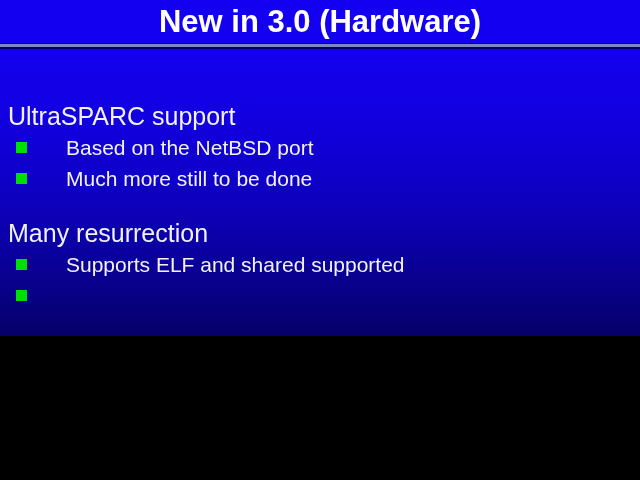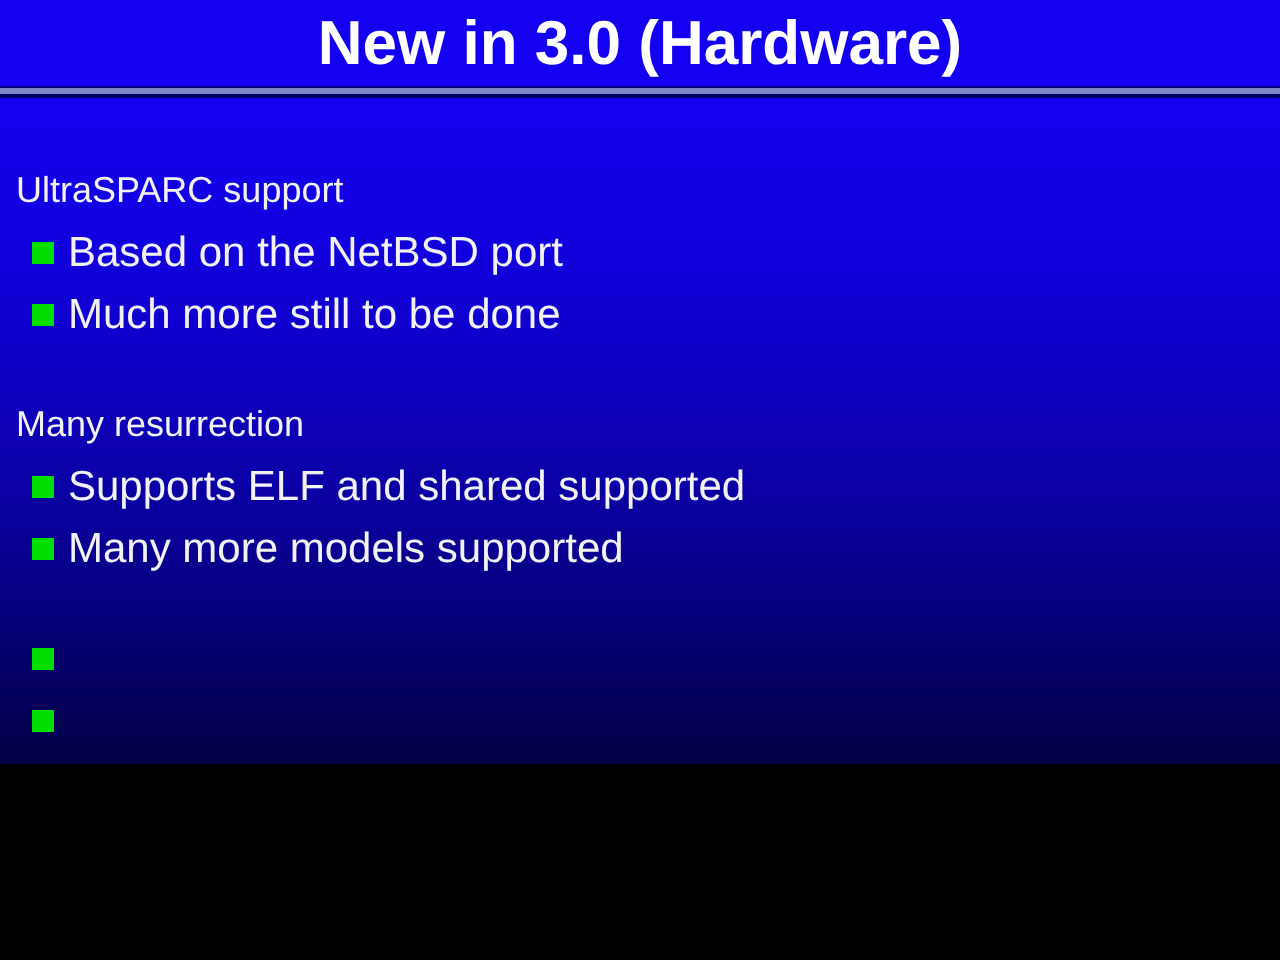--- a/index.html
+++ b/index.html
@@ -3,21 +3,21 @@
 <meta charset="utf-8">
 <style>
   html, body {
     margin: 0;
     padding: 0;
     background: #000;
   }
   #slide {
     position: relative;
     width: 640px;
-    height: 382px;
+    height: 336px;
     overflow: hidden;
     font-family: "Liberation Sans", sans-serif;
     background: linear-gradient(to bottom,
       #1400f0 0px,
       #1400ef 48px,
       #1200e2 110px,
       #0f00c8 180px,
       #0b00a4 245px,
       #07007a 310px,
       #040052 365px,
@@ -81,30 +81,32 @@
     top: 80px;
     width: 624px;
   }
   .group {
     margin-bottom: 24px;
   }
   .group:last-child { margin-bottom: 0; }
 
   .heading {
     color: #f2f2f2;
-    font-size: 18px;
+    font-size: 25px;
     line-height: 31px;
     white-space: nowrap;
+    margin-top: 21px;
   }
   .bullet-row {
     display: flex;
     align-items: center;
     line-height: 31px;
     height: 31px;
     padding-left: 8px;
+    gap: 32px;
   }
   .bullet-marker {
     width: 11px;
     height: 11px;
     background: #00e000;
     flex: 0 0 auto;
     margin-right: 7px;
   }
   .bullet-label {
     color: #f2f2f2;
@@ -142,21 +144,20 @@
     </div>
 
     <div class="group">
       <div class="heading">Many resurrection</div>
       <div class="bullet-row">
         <span class="bullet-marker"></span>
         <span class="bullet-label">Supports ELF and shared supported</span>
       </div>
       <div class="bullet-row">
         <span class="bullet-marker"></span>
-        <span class="bullet-label">Many more models supported</span>
       </div>
     </div>
 
     <div class="group">
       <div class="bullet-row">
         <span class="bullet-marker"></span>
       </div>
       <div class="bullet-row">
         <span class="bullet-marker"></span>
       </div>

